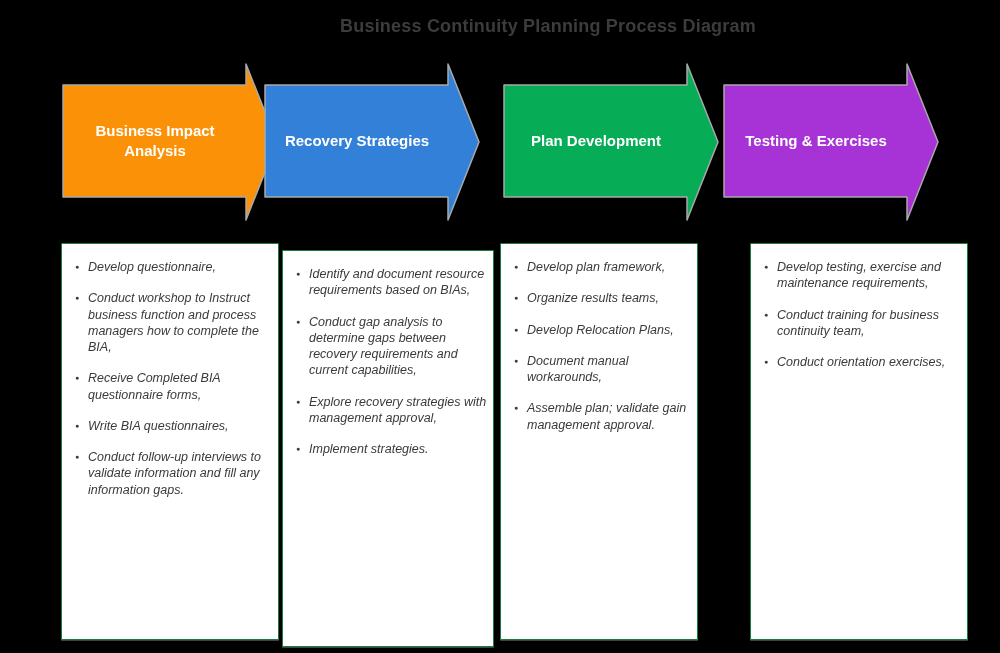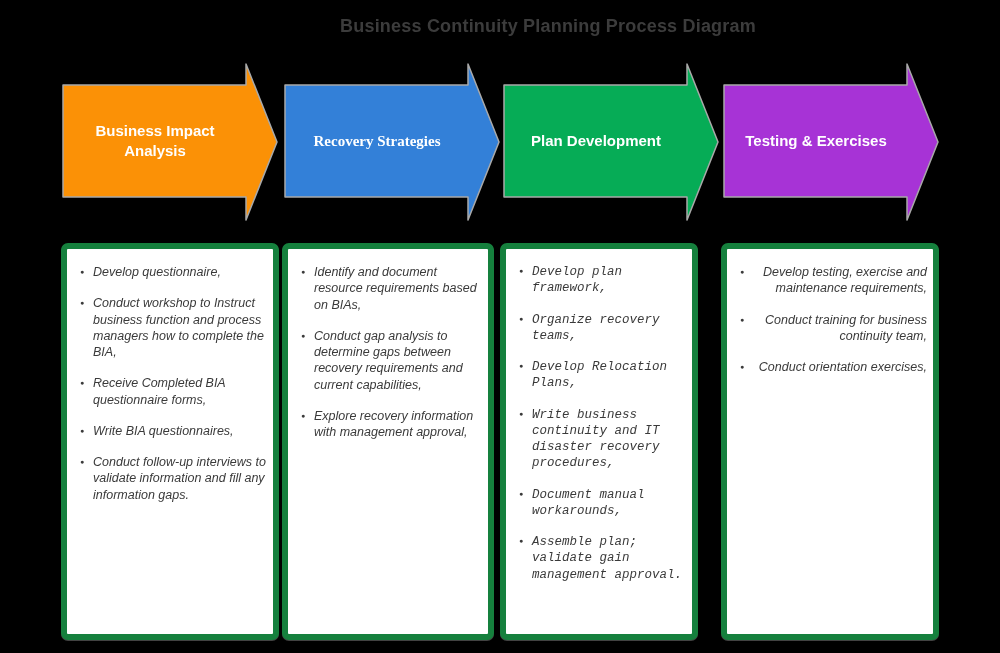--- a/index.html
+++ b/index.html
@@ -22,22 +22,22 @@
   .arrow-label {
     position:absolute; left:4px; top:22px; width:178px; height:112px;
     display:flex; align-items:center; justify-content:center;
     text-align:center;
     color:#ffffff; font-size:15px; font-weight:bold; line-height:1.35;
     padding:0 8px; box-sizing:border-box;
   }
   .detail-box {
     position:absolute; top:243px; height:397px;
     background:#ffffff;
-    border:6px solid #15803d;
-    border-radius:7px;
+    border:1px solid #15803d;
+    border-radius:1px;
     box-sizing:border-box;
     box-shadow:0 1px 0 rgba(110,110,110,0.6);
   }
   .detail-box ul {
     list-style:none; margin:0; padding:15px 6px 0 26px;
   }
   .detail-box li {
     position:relative;
     margin-bottom:15px;
     font-style:italic;
@@ -58,21 +58,21 @@
 
   <div class="title">Business Continuity Planning Process Diagram</div>
 
   <div class="arrow-wrap" style="left:62px;">
     <svg width="216" height="158" viewBox="0 0 216 158">
       <polygon points="1,22 184,22 184,1 215,79 184,157 184,134 1,134" stroke="#a9a9a9" stroke-width="1.5" stroke-linejoin="round" fill="#fb9106"></polygon>
     </svg>
     <div class="arrow-label">Business Impact Analysis</div>
   </div>
 
-  <div class="arrow-wrap" style="left:284px;font-family:Liberation Serif, serif;">
+  <div class="arrow-wrap" style="left:264px;">
     <svg width="216" height="158" viewBox="0 0 216 158">
       <polygon points="1,22 184,22 184,1 215,79 184,157 184,134 1,134" stroke="#a9a9a9" stroke-width="1.5" stroke-linejoin="round" fill="#3380d8"></polygon>
     </svg>
     <div class="arrow-label">Recovery Strategies</div>
   </div>
 
   <div class="arrow-wrap" style="left:503px;padding-left:16px;">
     <svg width="216" height="158" viewBox="0 0 216 158">
       <polygon points="1,22 184,22 184,1 215,79 184,157 184,134 1,134" stroke="#a9a9a9" stroke-width="1.5" stroke-linejoin="round" fill="#06ac56"></polygon>
     </svg>
@@ -89,40 +89,40 @@
   <div class="detail-box" style="left:61px; width:218px;">
     <ul>
       <li>Develop questionnaire,</li>
       <li>Conduct workshop to Instruct business function and process managers how to complete the BIA,</li>
       <li>Receive Completed BIA questionnaire forms,</li>
       <li>Write BIA questionnaires,</li>
       <li>Conduct follow-up interviews to validate information and fill any information gaps.</li>
     </ul>
   </div>
 
-  <div class="detail-box" style="left:282px; width:212px;">
+  <div class="detail-box" style="left:282px; width:212px;margin-top:7px;">
     <ul>
       <li>Identify and document resource requirements based on BIAs,</li>
       <li>Conduct gap analysis to determine gaps between recovery requirements and current capabilities,</li>
-      <li>Explore recovery information with management approval,</li>
+      <li>Explore recovery strategies with management approval,</li>
+      <li>Implement strategies.</li>
     </ul>
   </div>
 
-  <div class="detail-box" style="left:500px; width:198px;font-family:Liberation Mono, monospace;">
+  <div class="detail-box" style="left:500px; width:198px;">
     <ul>
       <li>Develop plan framework,</li>
-      <li>Organize recovery teams,</li>
+      <li>Organize results teams,</li>
       <li>Develop Relocation Plans,</li>
-      <li>Write business continuity and IT disaster recovery procedures,</li>
       <li>Document manual workarounds,</li>
       <li>Assemble plan; validate gain management approval.</li>
     </ul>
   </div>
 
-  <div class="detail-box" style="left:721px; width:218px;text-align:right;">
+  <div class="detail-box" style="left:750px; width:218px;">
     <ul>
       <li>Develop testing, exercise and maintenance requirements,</li>
       <li>Conduct training for business continuity team,</li>
       <li>Conduct orientation exercises,</li>
     </ul>
   </div>
 
 </div>
 
 </body></html>

